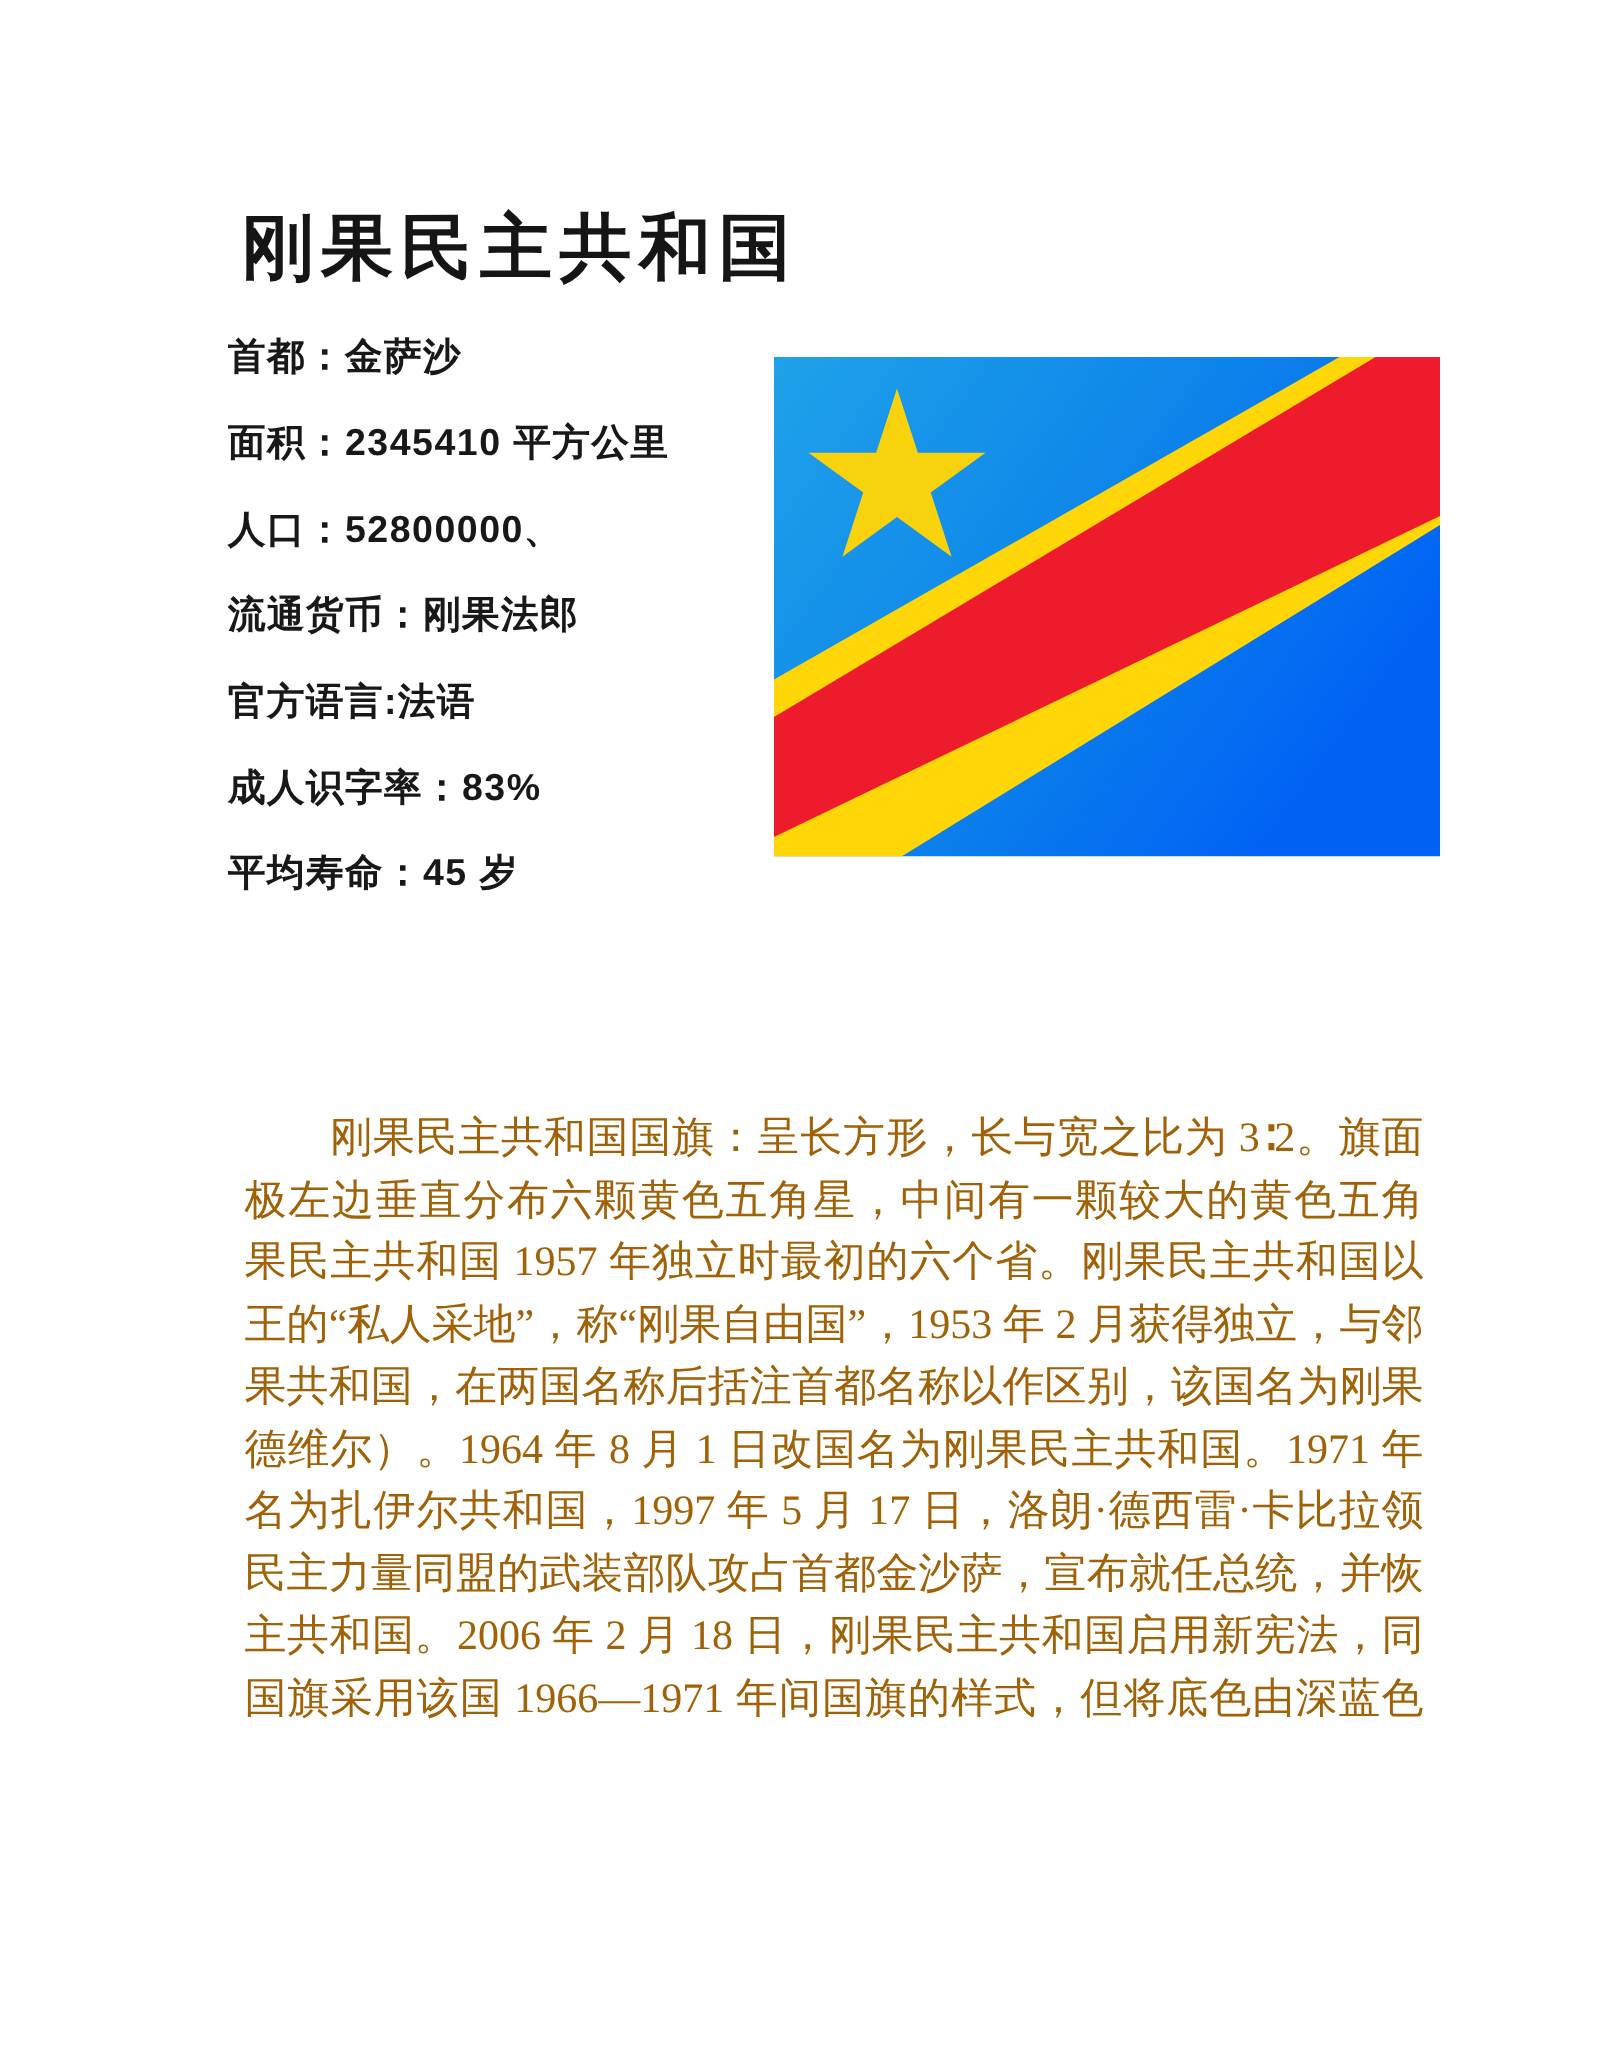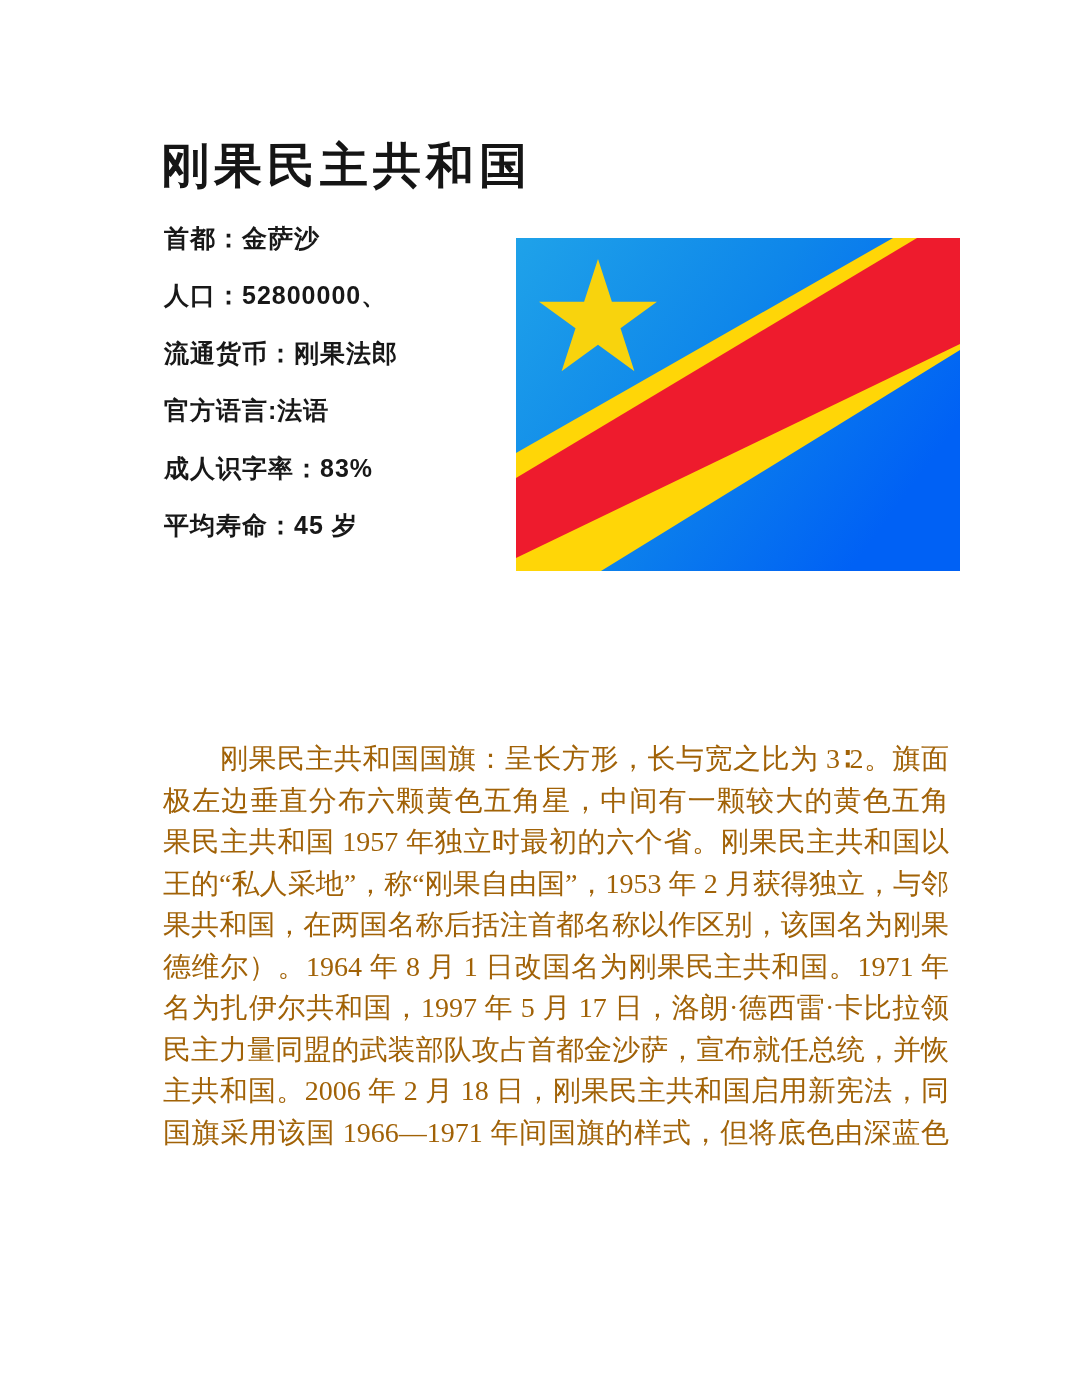--- a/index.html
+++ b/index.html
@@ -18,21 +18,21 @@
     margin: 0;
     font-size: 48px;
     line-height: 60px;
     font-weight: 700;
     letter-spacing: 5px;
     color: #151515;
     white-space: nowrap;
   }
   .facts {
     position: absolute;
-    left: 164px;
+    left: 152px;
     top: 210px;
     width: 360px;
   }
   .fact {
     height: 57.4px;
     line-height: 57.4px;
     font-size: 25px;
     font-weight: 700;
     letter-spacing: 1px;
     color: #181818;
@@ -69,20 +69,21 @@
 </style>
 </head>
 <body>
 
 <div class="page">
 
   <h1 class="title">刚果民主共和国</h1>
 
   <div class="facts">
     <div class="fact">首都：金萨沙</div>
+    <div class="fact">面积：2345410 平方公里</div>
     <div class="fact">人口：52800000、</div>
     <div class="fact">流通货币：刚果法郎</div>
     <div class="fact">官方语言:法语</div>
     <div class="fact">成人识字率：83%</div>
     <div class="fact">平均寿命：45 岁</div>
   </div>
 
   <div class="flag">
     <svg viewBox="0 0 444 333" preserveAspectRatio="none" aria-hidden="true">
       <defs>

